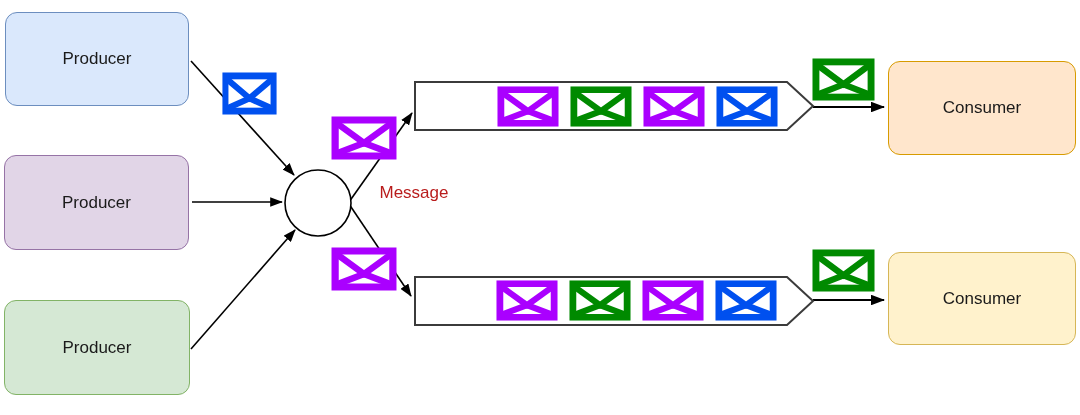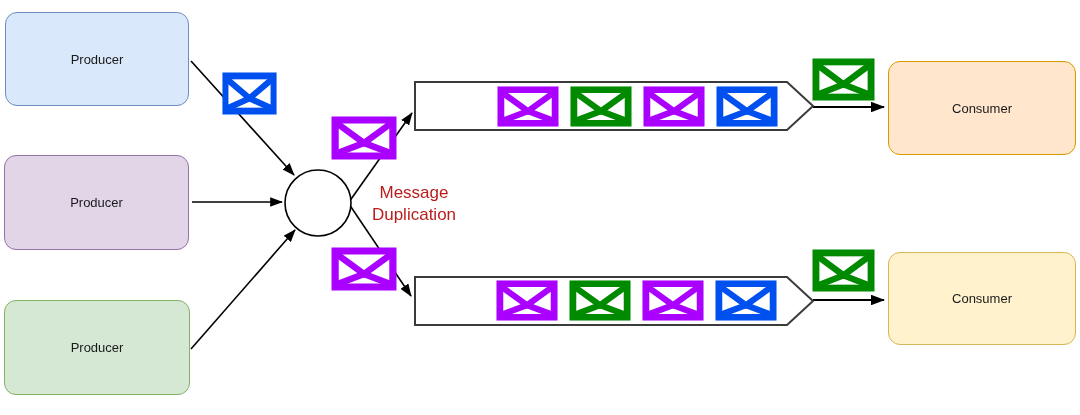--- a/index.html
+++ b/index.html
@@ -1,21 +1,21 @@
 <!DOCTYPE html>
 <html><head>
 <meta charset="utf-8">
 <style>
   html,body{margin:0;padding:0;background:#ffffff;}
   .canvas{position:relative;width:1080px;height:415px;background:#ffffff;overflow:hidden;
           font-family:"Liberation Sans",sans-serif;}
   .underlay{position:absolute;left:0;top:0;width:1080px;height:415px;}
   .node{position:absolute;border:1.5px solid #666;border-radius:12px;
         display:flex;align-items:center;justify-content:center;
-        font-size:13px;color:#1a1a1a;box-sizing:border-box;}
+        font-size:17px;color:#1a1a1a;box-sizing:border-box;}
   .dup-label{position:absolute;left:352px;top:182px;width:124px;text-align:center;
              font-size:17px;line-height:22px;color:#b91c1c;}
   .envelope{position:absolute;display:block;}
   .envelope svg{display:block;width:100%;height:100%;}
   .msg-row{position:absolute;display:flex;gap:11px;}
   .q-env{width:62px;height:41px;display:block;}
   .q-env svg{display:block;width:100%;height:100%;}
 </style>
 </head>
 <body>
@@ -57,21 +57,20 @@
 
   <div class="node" style="left: 888px; top: 61px; width: 188px; height: 94px; background: rgb(255, 230, 204); border-color: rgb(215, 155, 0);">
     <span>Consumer</span>
   </div>
   <div class="node" style="left: 888px; top: 252px; width: 188px; height: 93px; background: rgb(255, 242, 204); border-color: rgb(214, 182, 86);">
     <span>Consumer</span>
   </div>
 
   <div class="dup-label">
     <div>Message</div>
-    <div>Duplication</div>
   </div>
 
   <span class="envelope" style="left:222px;top:72px;width:55px;height:43px;">
       <svg viewBox="0 0 64 44" preserveAspectRatio="none">
         <rect x="4" y="4" width="56" height="36" fill="#ffffff" stroke="#0050EF" stroke-width="7"></rect>
         <path d="M4 6 L32 27 L60 6" fill="none" stroke="#0050EF" stroke-width="6.5"></path>
         <path d="M4 38 L32 27 M60 38 L32 27" fill="none" stroke="#0050EF" stroke-width="6.5"></path>
       </svg>
     </span>
   <span class="envelope" style="left:331px;top:116px;width:66px;height:44px;">

